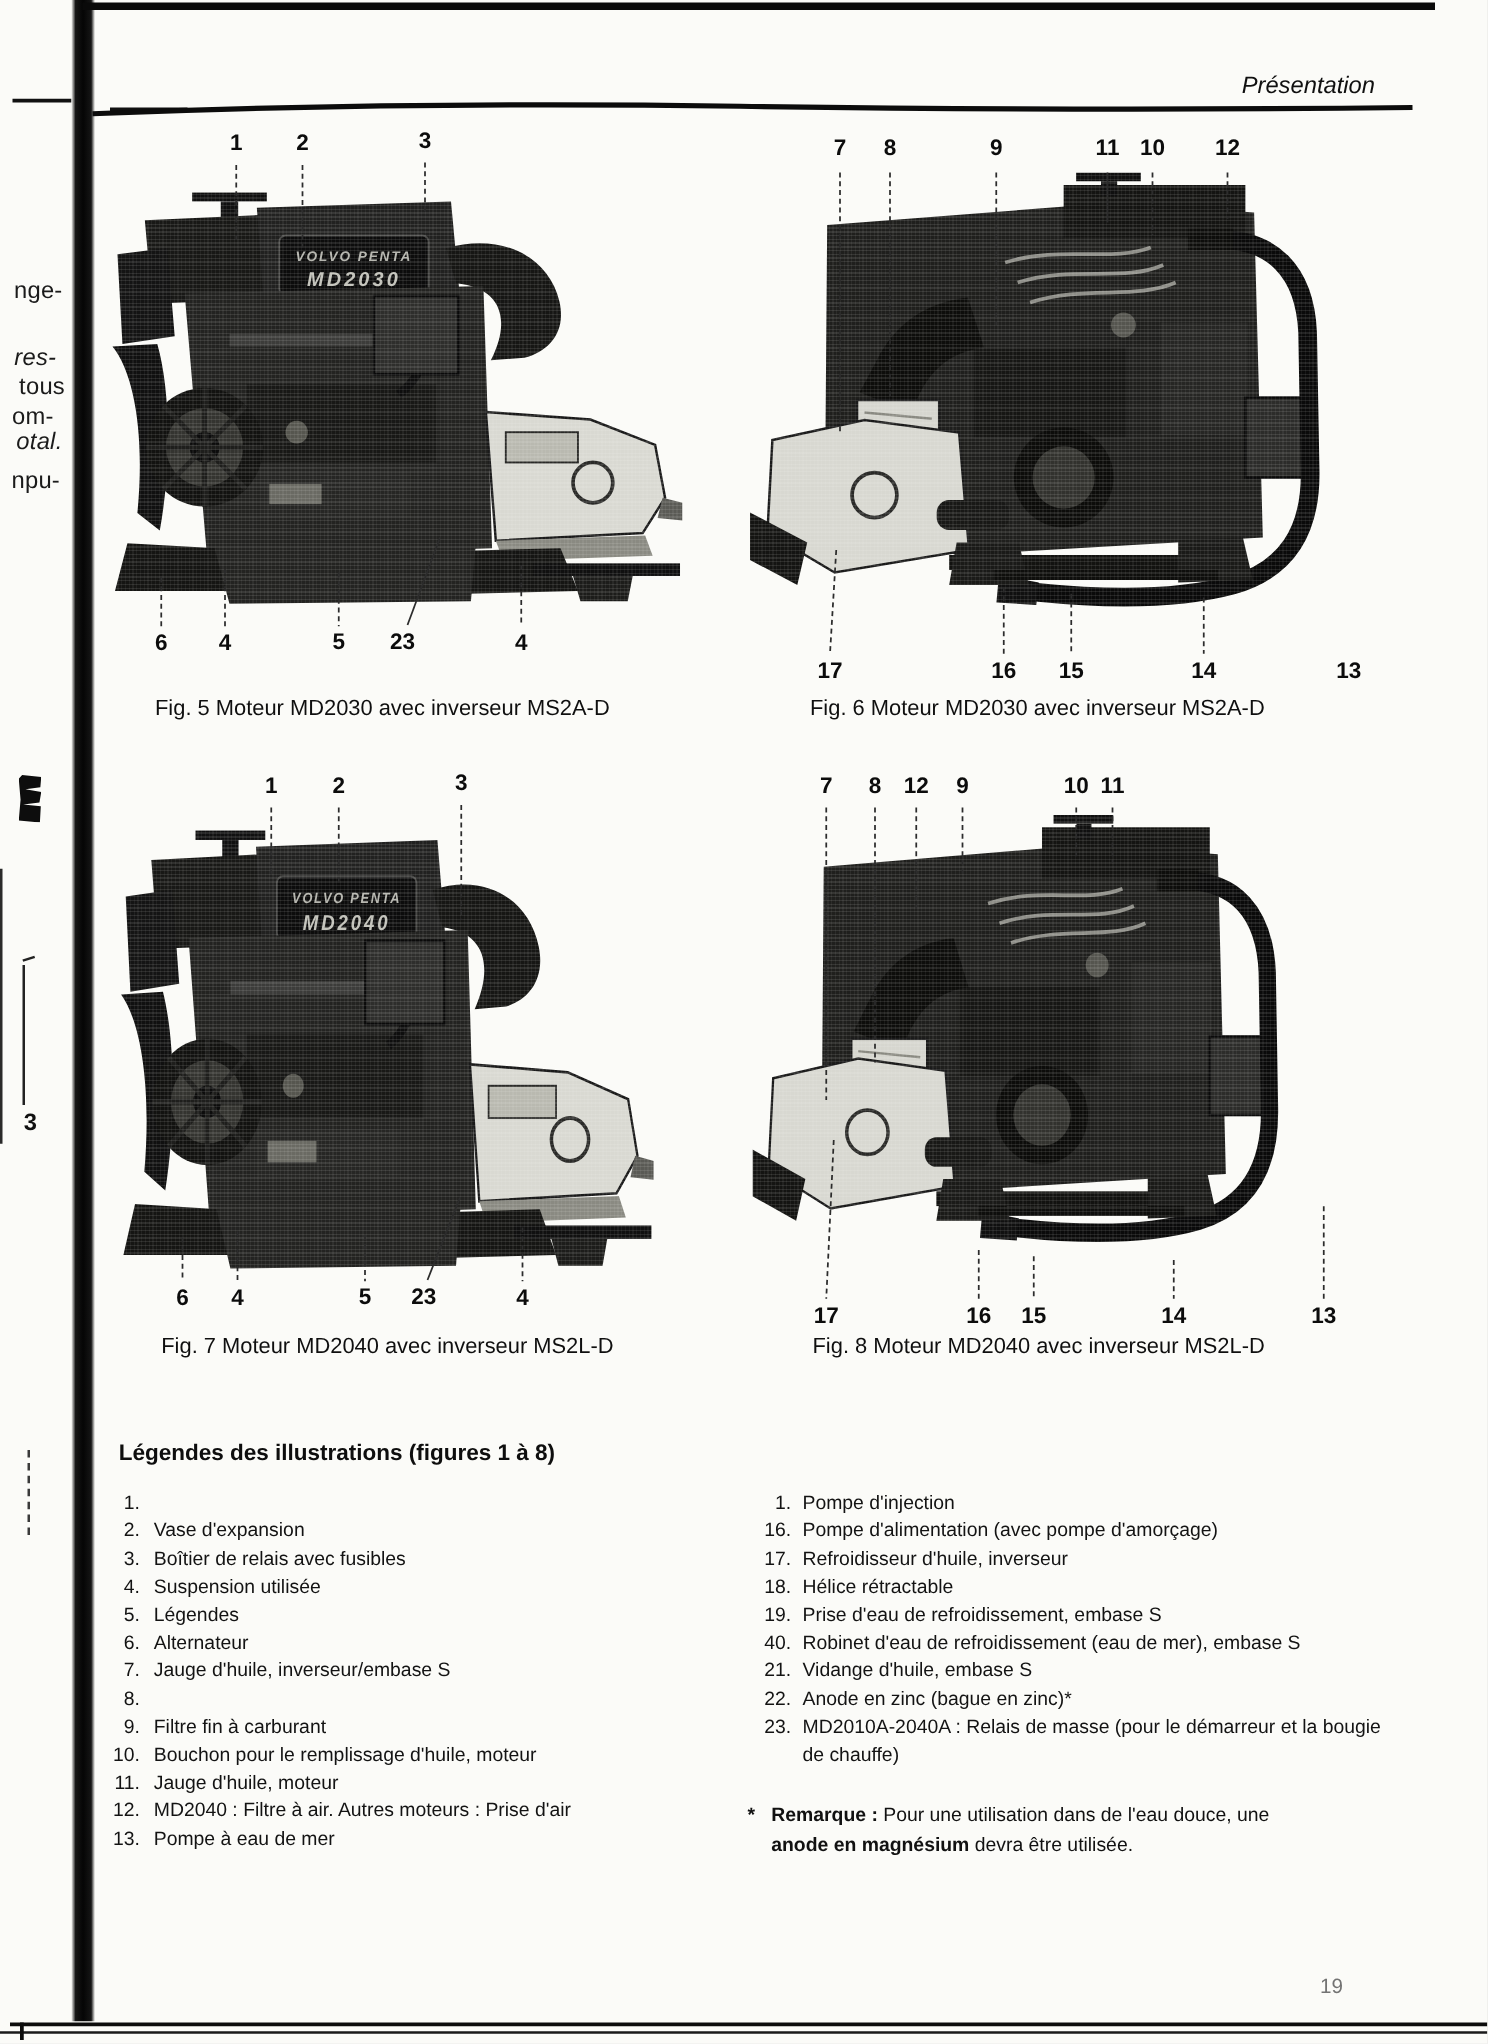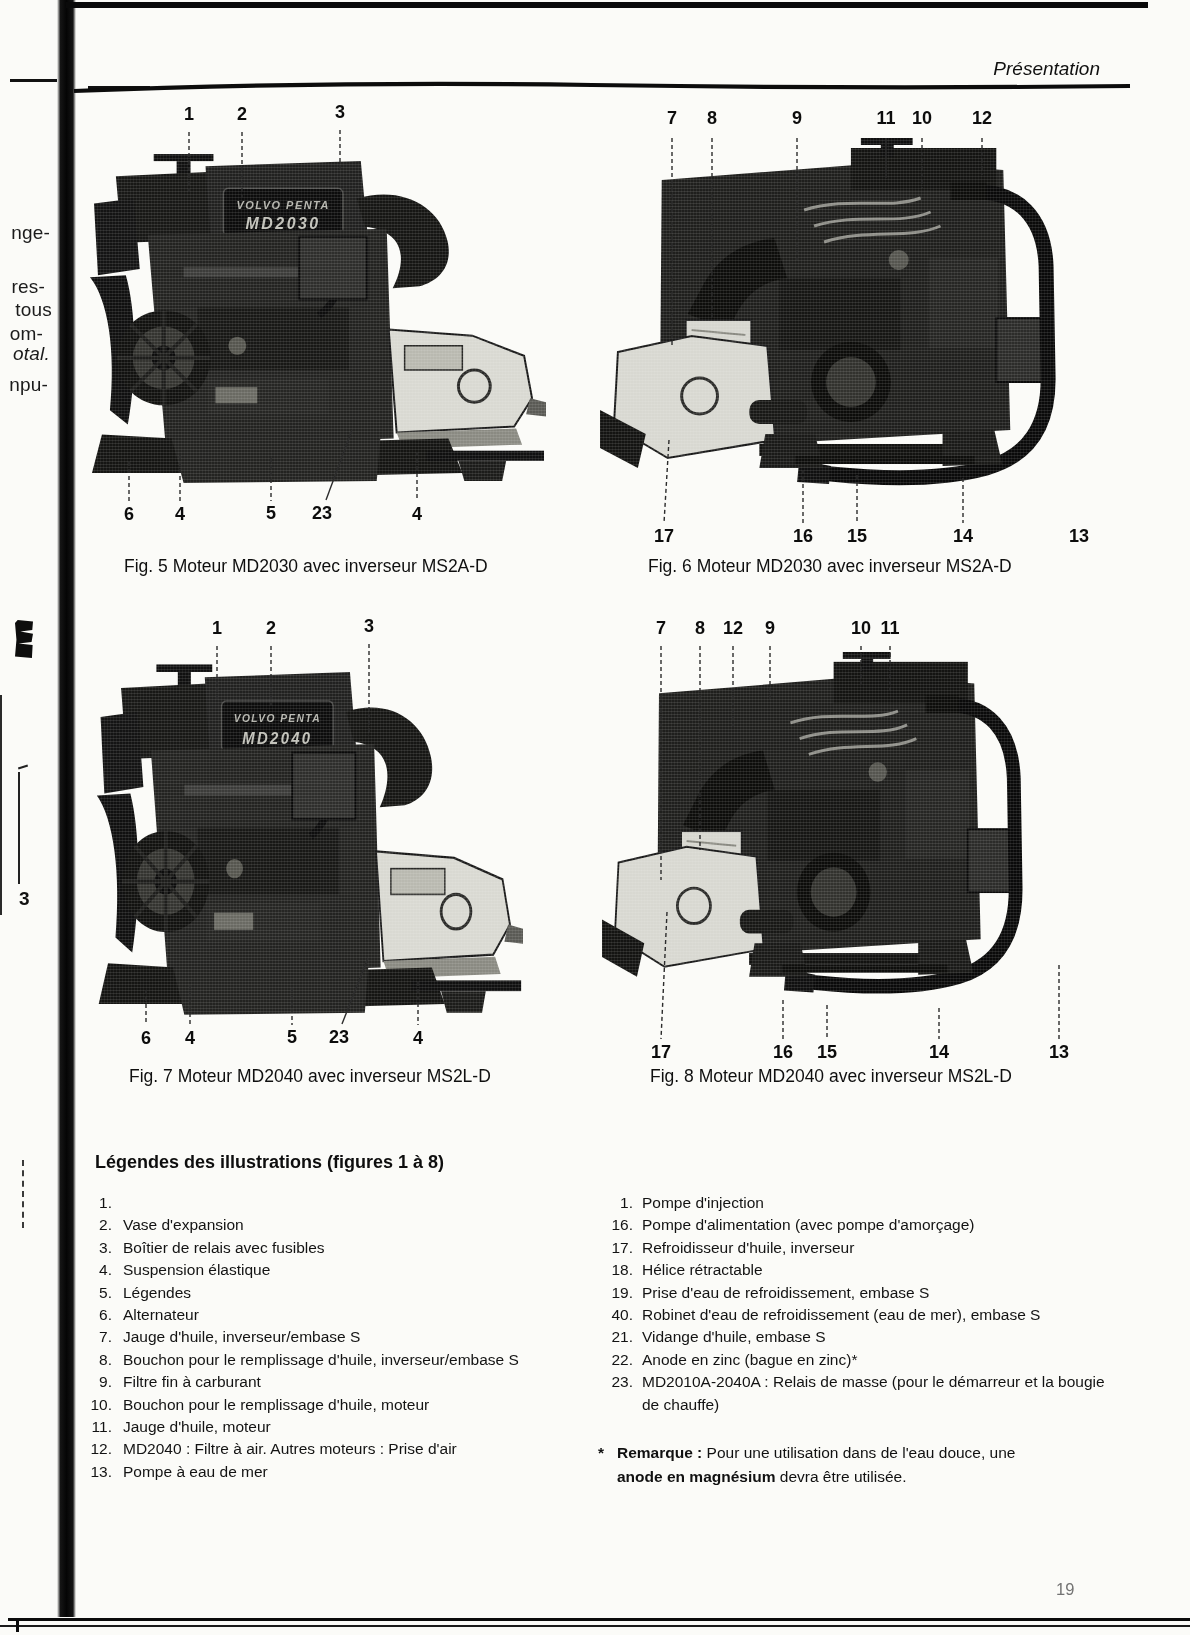--- a/index.html
+++ b/index.html
@@ -22,21 +22,21 @@
   .margin-glyph{
     position:absolute; left:15px; top:620px; width:18px; height:38px; background:#0d0d0d;
     clip-path:polygon(15% 0,100% 4%,96% 26%,30% 30%,100% 36%,92% 58%,20% 62%,98% 66%,94% 100%,0 96%,8% 52%,0 8%);
   }
   .dashed-vline{position:absolute; left:22px; top:1160px; height:68px; width:0; border-left:2px dashed #3a3a3a;}
   .bottom-line-1{position:absolute; left:8px; top:1618px; width:1182px; height:3px; background:#0c0c0c;}
   .bottom-line-2{position:absolute; left:0; top:1625px; width:1190px; height:2px; background:#1a1a1a;}
   .bottom-tick{position:absolute; left:16px; top:1618px; width:3px; height:14px; background:#0c0c0c;}
   .mfrag{position:absolute; right:2px; font-size:19px; letter-spacing:.2px; color:#1b1b1b; white-space:nowrap;}
   #margin-frags{position:absolute; left:0; top:0; width:52px; height:400px;}
-  .mfrag-0{top:222px;} .mfrag-1{top:276px; right:7px;} .mfrag-2{top:299px; right:0;}
+  .mfrag-0{top:222px;} .mfrag-1{top:276px; right:7px;font-style:italic;} .mfrag-2{top:299px; right:0;}
   .mfrag-3{top:323px; right:9px;} .mfrag-4{top:343px; right:2px;font-style:italic;} .mfrag-5{top:374px; right:4px;}
   .margin-number{position:absolute; left:19px; top:888px; font-size:19px; font-weight:bold; color:#111;}
   
   .header-title{
     position:absolute; left:930px; top:58px; width:170px; text-align:right;
     font-size:19px; font-style:italic; color:#101010;
   }
   .header-rule{position:absolute; left:72px; top:80px; width:1060px; height:16px;}
   
   .engine{position:absolute;}
@@ -377,37 +377,36 @@
       <div class="lg-item">
         <span class="lg-n">2.</span>
         <span class="lg-t">Vase d'expansion</span>
       </div>
       <div class="lg-item">
         <span class="lg-n">3.</span>
         <span class="lg-t">Boîtier de relais avec fusibles</span>
       </div>
       <div class="lg-item">
         <span class="lg-n">4.</span>
-        <span class="lg-t">Suspension élastique</span>
+        <span class="lg-t">Suspension utilisée</span>
       </div>
       <div class="lg-item">
         <span class="lg-n">5.</span>
         <span class="lg-t">Légendes</span>
       </div>
       <div class="lg-item">
         <span class="lg-n">6.</span>
         <span class="lg-t">Alternateur</span>
       </div>
       <div class="lg-item">
         <span class="lg-n">7.</span>
         <span class="lg-t">Jauge d'huile, inverseur/embase S</span>
       </div>
       <div class="lg-item">
         <span class="lg-n">8.</span>
-        <span class="lg-t">Bouchon pour le remplissage d'huile, inverseur/embase S</span>
       </div>
       <div class="lg-item">
         <span class="lg-n">9.</span>
         <span class="lg-t">Filtre fin à carburant</span>
       </div>
       <div class="lg-item">
         <span class="lg-n">10.</span>
         <span class="lg-t">Bouchon pour le remplissage d'huile, moteur</span>
       </div>
       <div class="lg-item">

